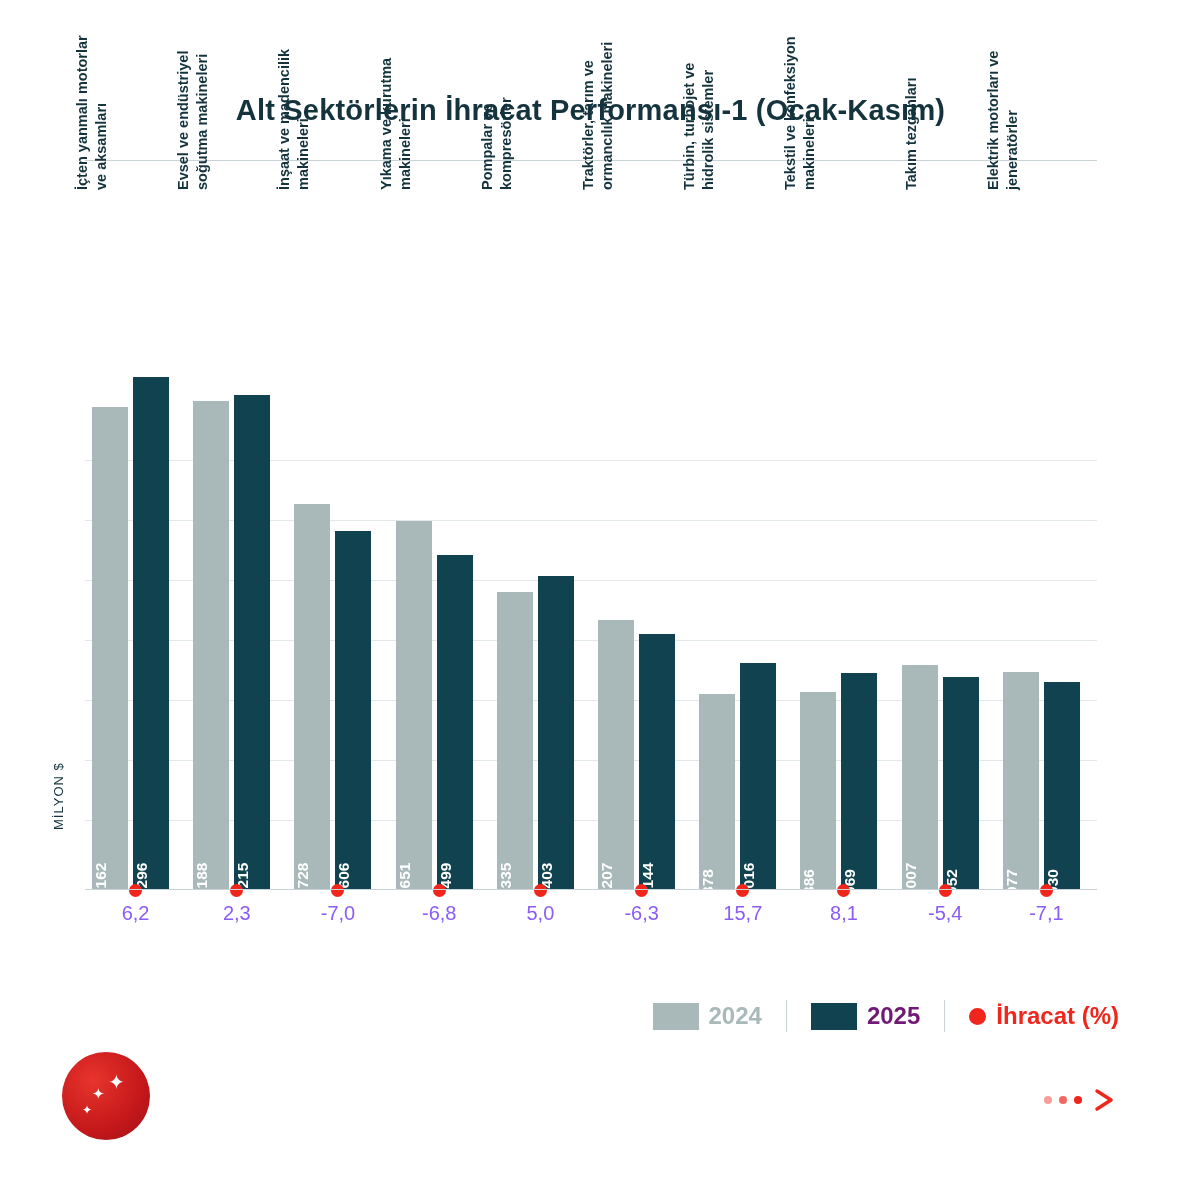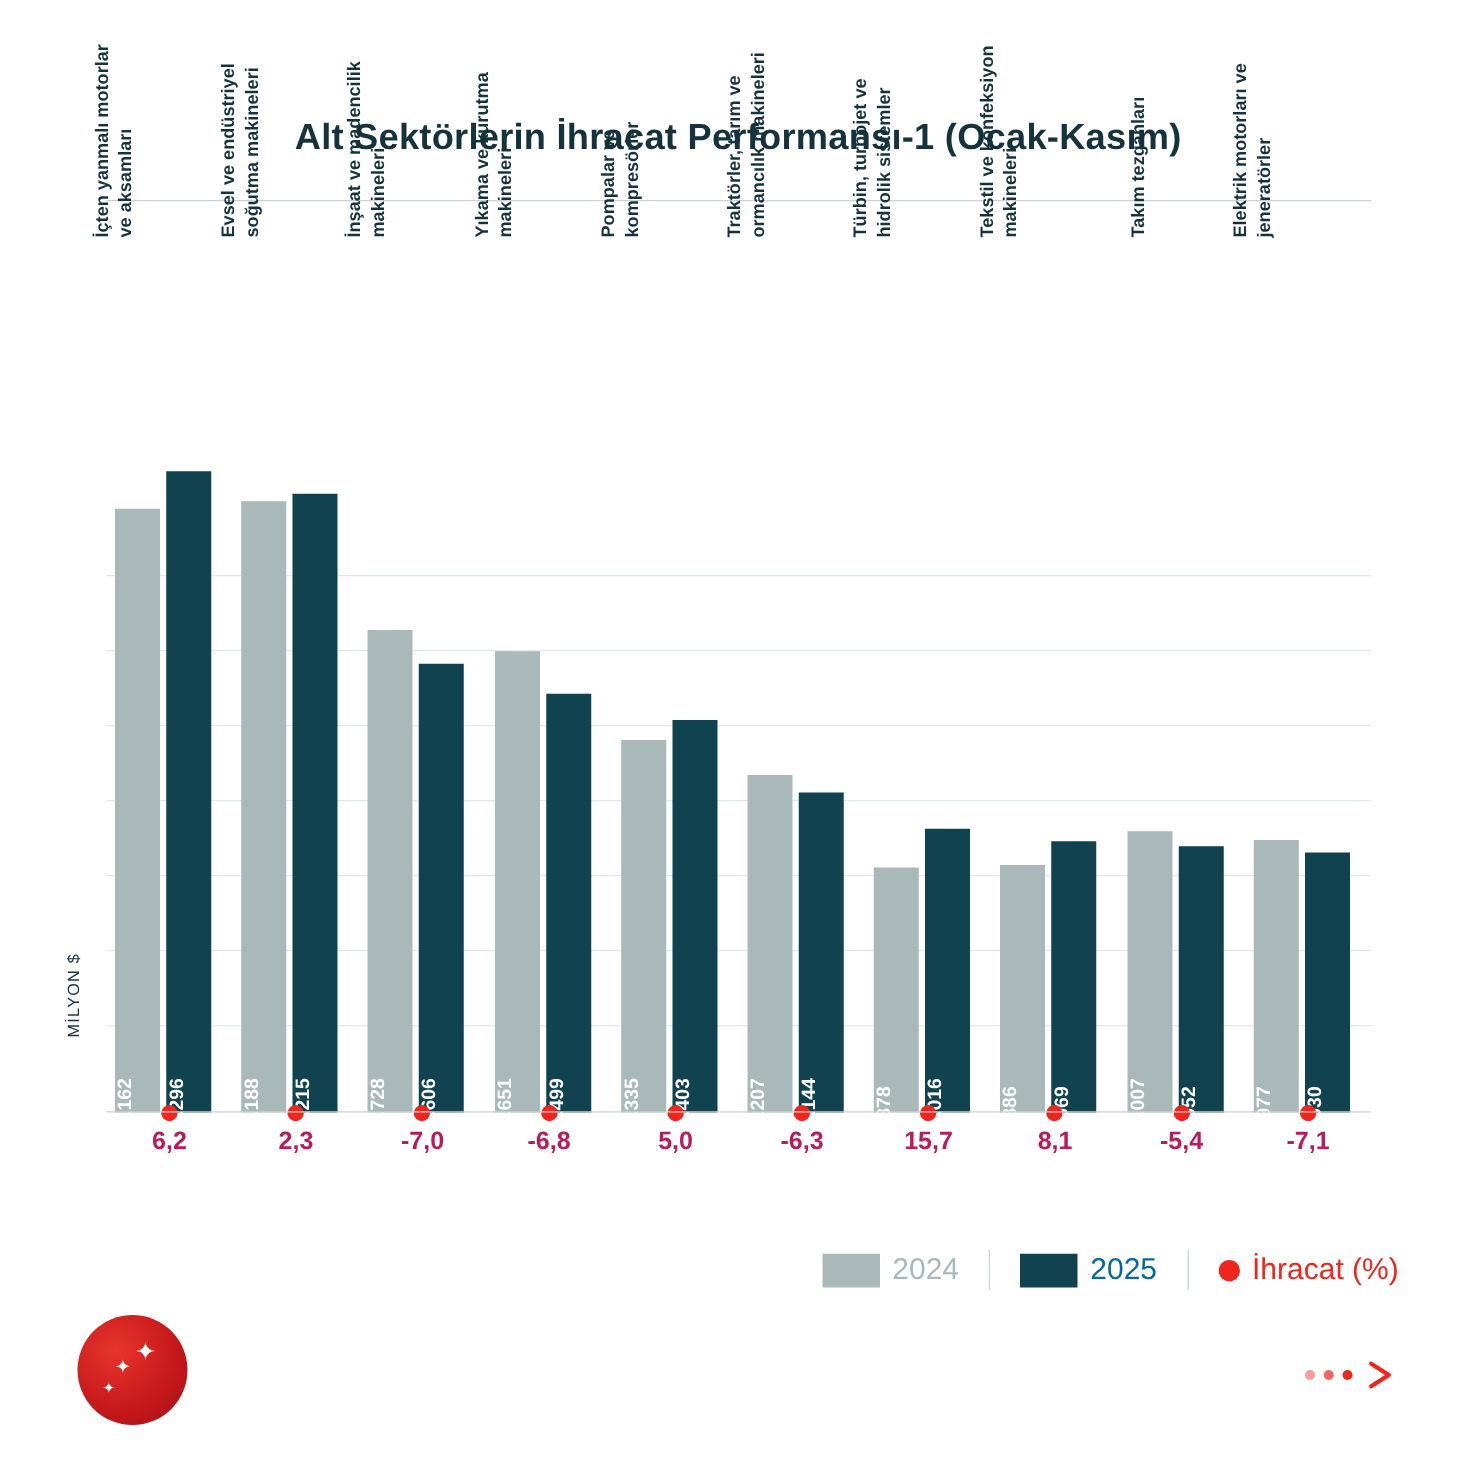--- a/index.html
+++ b/index.html
@@ -162,22 +162,22 @@
     border-radius: 50%;
     background: #f0261d;
   }
   .change {
     position: absolute;
     top: 712px;
     left: 0;
     width: 100%;
     text-align: center;
     font-size: 20px;
-    font-weight: bold;
-    color: #be185d;
+    font-weight: normal;
+    color: #8b5cf6;
   }
   .baseline {
     position: absolute;
     left: 0;
     bottom: 0;
     width: 1012px;
     height: 1px;
     background: #c9d2d4;
   }
 
@@ -196,24 +196,24 @@
     gap: 10px;
   }
   .swatch {
     width: 46px;
     height: 27px;
   }
   .swatch.s2024 { background: #a9b9b9; }
   .swatch.s2025 { background: #10424f; }
   .legend-text {
     font-size: 24px;
-    font-weight: normal;
+    font-weight: bold;
   }
   .legend-text.t2024 { color: #a9b9b9; }
-  .legend-text.t2025 { color: #0369a1; }
+  .legend-text.t2025 { color: #701a75; }
   .legend-sep {
     width: 1px;
     height: 32px;
     background: #c9d2d4;
     margin: 0 10px;
   }
   .legend-dot {
     width: 17px;
     height: 17px;
     border-radius: 50%;

